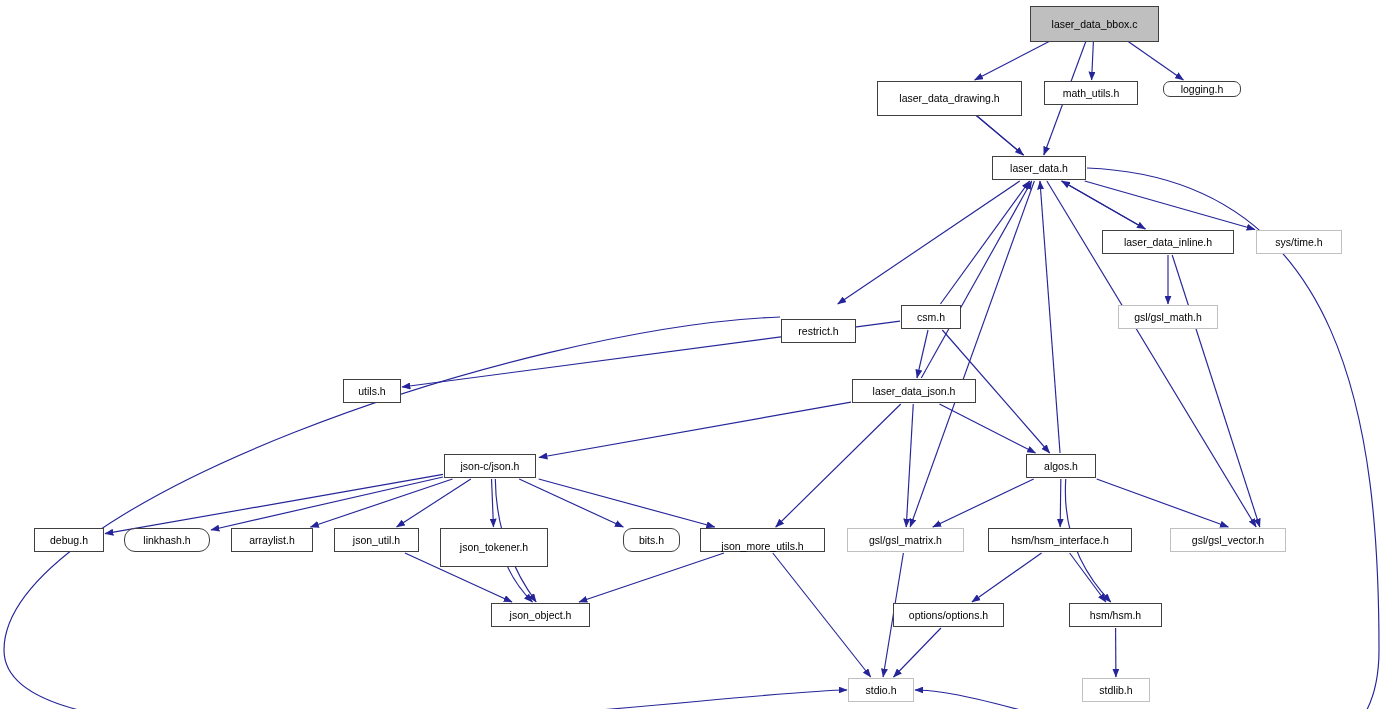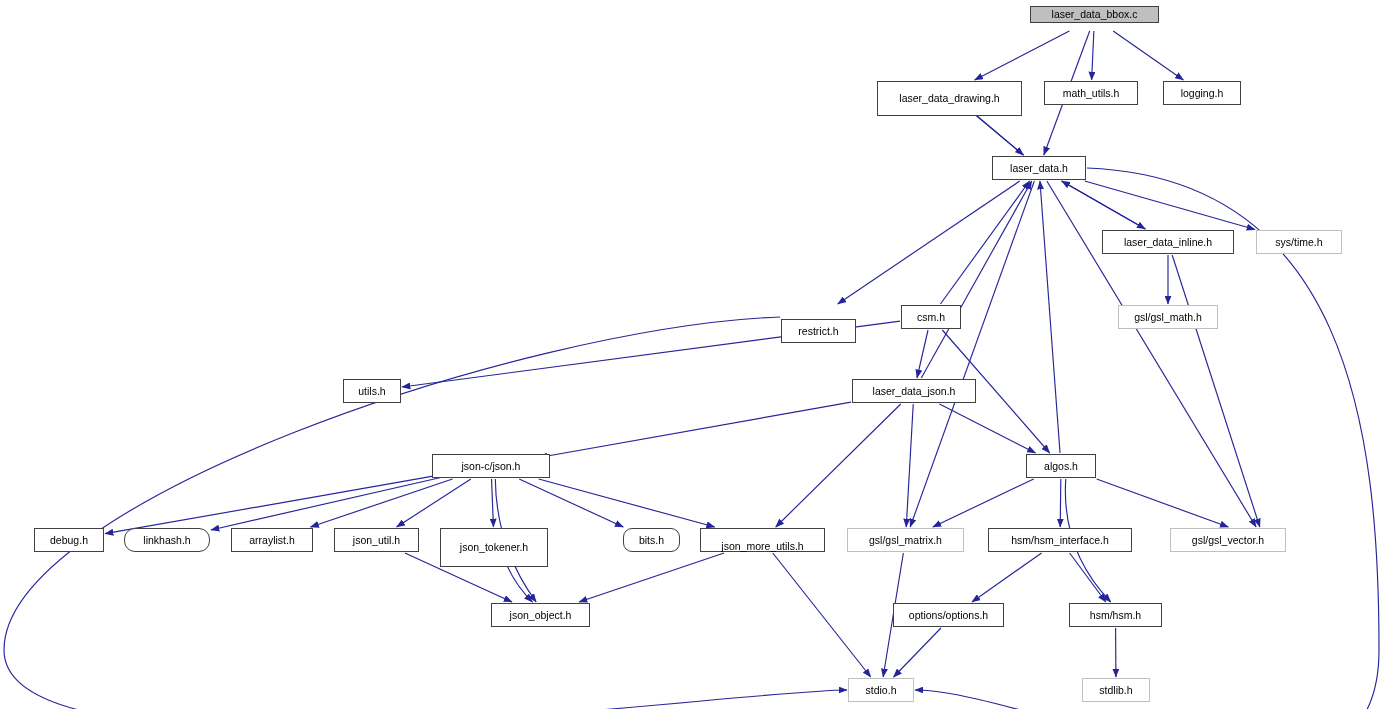--- a/index.html
+++ b/index.html
@@ -102,30 +102,30 @@
         <path d="M724.02,553 L578.98,602" fill="none" stroke="#252599" stroke-width="1.15" marker-end="url(#arrowhead)"></path>
         <path d="M772.77,553 L870.73,677" fill="none" stroke="#252599" stroke-width="1.15" marker-end="url(#arrowhead)"></path>
         <path d="M1041.54,553 L971.96,602" fill="none" stroke="#252599" stroke-width="1.15" marker-end="url(#arrowhead)"></path>
         <path d="M1069.62,553 L1105.88,602" fill="none" stroke="#252599" stroke-width="1.15" marker-end="url(#arrowhead)"></path>
         <path d="M940.9333333333333,628 L893.5666666666667,677" fill="none" stroke="#252599" stroke-width="1.15" marker-end="url(#arrowhead)"></path>
         <path d="M1115.5866666666666,628 L1115.9133333333334,677" fill="none" stroke="#252599" stroke-width="1.15" marker-end="url(#arrowhead)"></path>
         <path d="M903.3766666666667,553 L883.1233333333333,677" fill="none" stroke="#252599" stroke-width="1.15" marker-end="url(#arrowhead)"></path>
       </g>
   </svg>
   <div id="nodes-group">
-      <div class="node root" style="left: 1030px; top: 6px; width: 129px; height: 17px;">
+      <div class="node root" style="left: 1030px; top: 6px; width: 129px; height: 36px;">
         <span class="node-label">laser_data_bbox.c</span>
       </div>
       <div class="node" style="left: 877px; top: 81px; width: 145px; height: 35px;">
         <span class="node-label">laser_data_drawing.h</span>
       </div>
       <div class="node" style="left: 1044px; top: 81px; width: 94px; height: 24px;">
         <span class="node-label">math_utils.h</span>
       </div>
-      <div class="node" style="left: 1163px; top: 81px; width: 78px; height: 24px;">
+      <div class="node" style="left: 1163px; top: 81px; width: 78px; height: 16px; border-radius: 7px;">
         <span class="node-label">logging.h</span>
       </div>
       <div class="node" style="left: 992px; top: 156px; width: 94px; height: 24px;">
         <span class="node-label">laser_data.h</span>
       </div>
       <div class="node" style="left: 1102px; top: 230px; width: 132px; height: 24px;">
         <span class="node-label">laser_data_inline.h</span>
       </div>
       <div class="node external" style="left: 1256px; top: 230px; width: 86px; height: 24px;">
         <span class="node-label">sys/time.h</span>
@@ -138,21 +138,21 @@
       </div>
       <div class="node" style="left: 901px; top: 305px; width: 60px; height: 24px;">
         <span class="node-label">csm.h</span>
       </div>
       <div class="node" style="left: 343px; top: 379px; width: 58px; height: 24px;">
         <span class="node-label">utils.h</span>
       </div>
       <div class="node" style="left: 852px; top: 379px; width: 124px; height: 24px;">
         <span class="node-label">laser_data_json.h</span>
       </div>
-      <div class="node" style="left: 432px; top: 454px; width: 118px; height: 24px;">
+      <div class="node" style="left: 444px; top: 454px; width: 92px; height: 24px;">
         <span class="node-label">json-c/json.h</span>
       </div>
       <div class="node" style="left: 1026px; top: 454px; width: 70px; height: 24px;">
         <span class="node-label">algos.h</span>
       </div>
       <div class="node" style="left: 34px; top: 528px; width: 70px; height: 24px;">
         <span class="node-label">debug.h</span>
       </div>
       <div class="node" style="left: 124px; top: 528px; width: 86px; height: 24px; border-radius: 11px;">
         <span class="node-label">linkhash.h</span>

